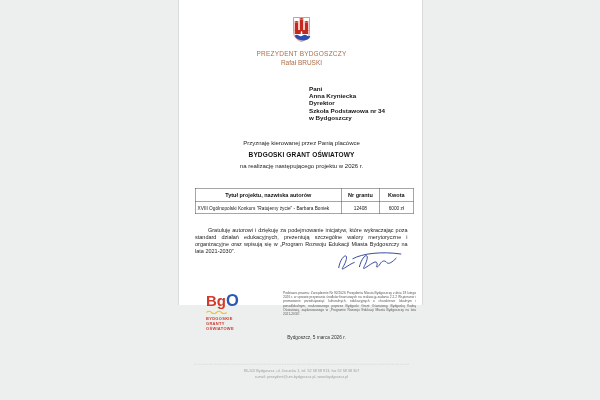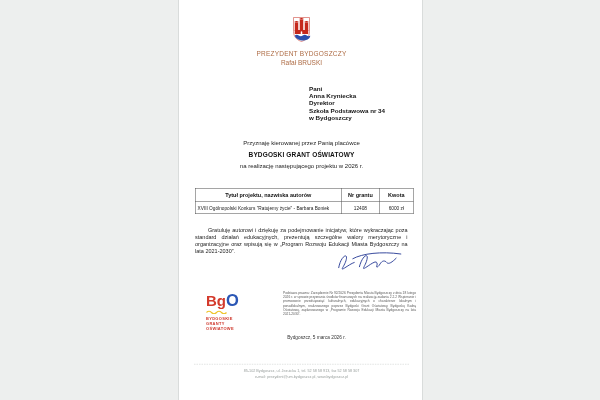--- a/index.html
+++ b/index.html
@@ -3,21 +3,21 @@
 <meta charset="utf-8">
 <style>
   html,body{margin:0;padding:0;}
   body{
     width:600px;height:400px;overflow:hidden;position:relative;
     background:#edefee;
     font-family:"Liberation Sans", sans-serif;
     -webkit-font-smoothing:antialiased;
   }
   .page-outer{
-    position:absolute;left:178px;top:0;width:245px;height:400px;
+    position:absolute;left:178px;top:0;width:245px;height:305px;
     background:#ffffff;box-sizing:border-box;
     border-left:1px solid #d9dcdb;border-right:1px solid #d9dcdb;
   }
   
   .page-inner{
     position:absolute;left:0;top:0;width:490px;height:800px;
     transform:scale(0.5);transform-origin:0 0;color:#222;
   }
   .abs{position:absolute;}
   .crest{left:227px;top:33px;}

